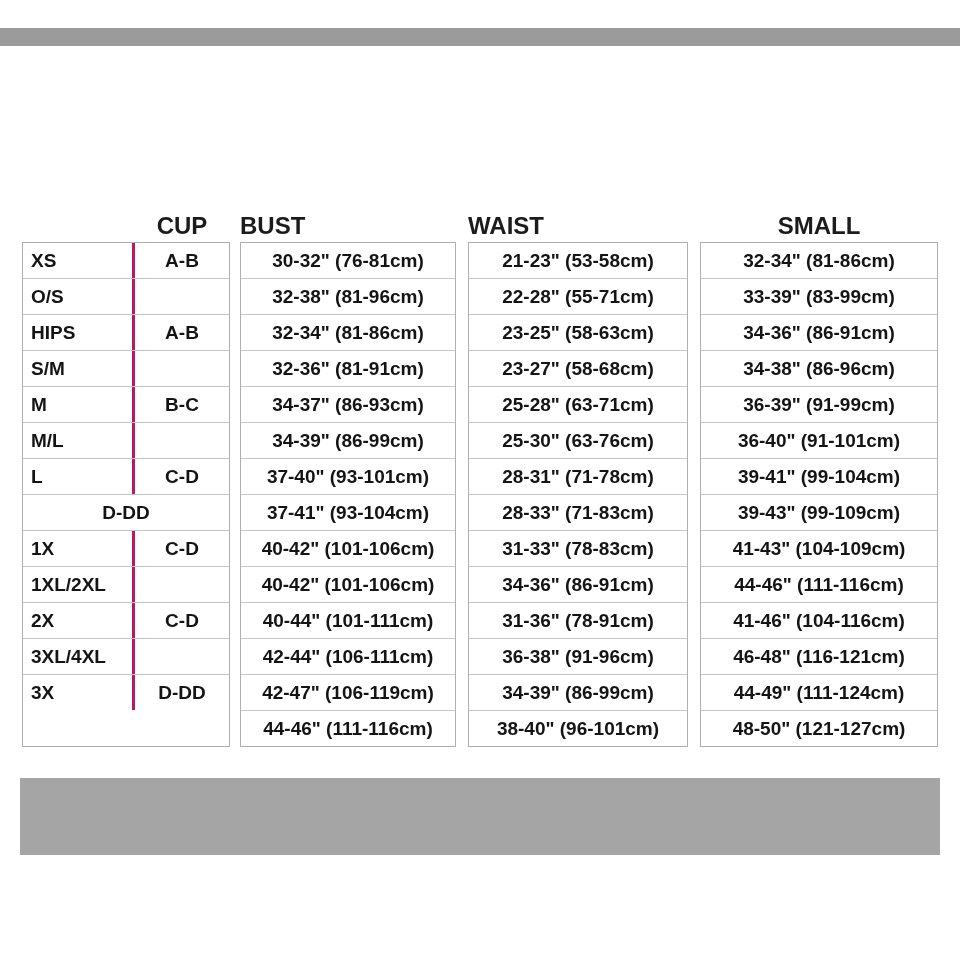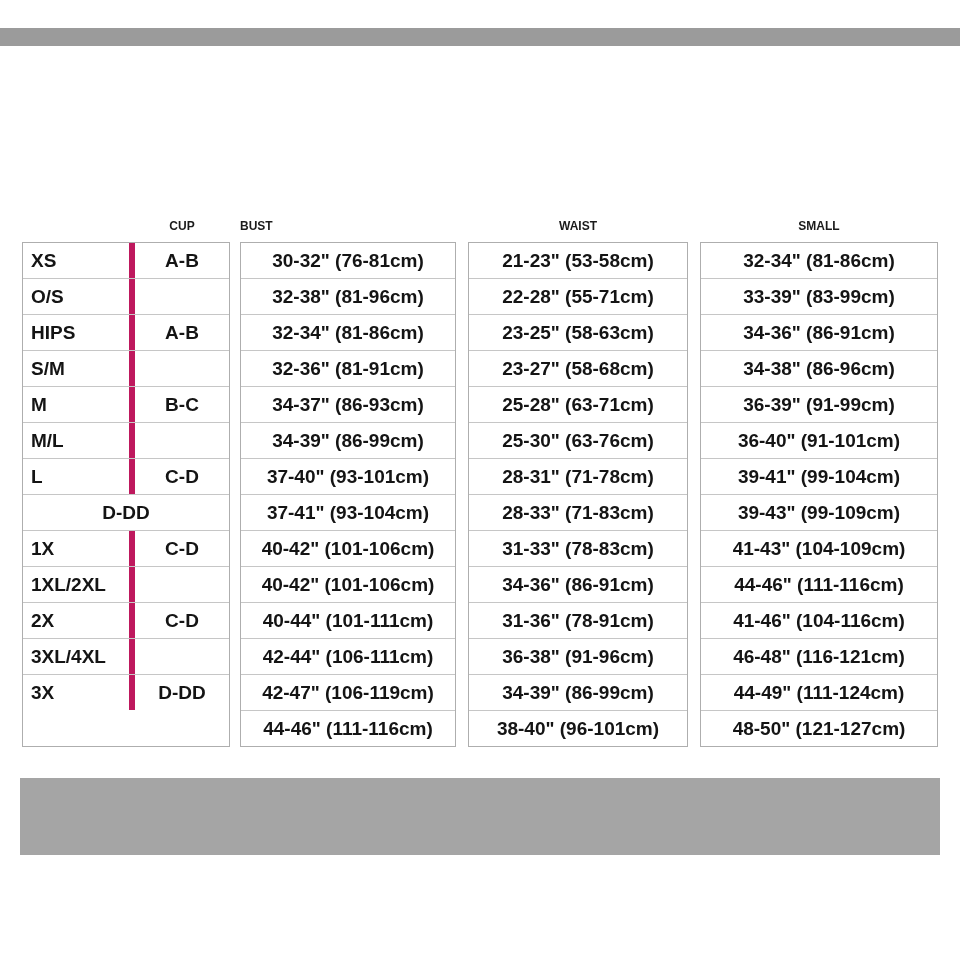--- a/index.html
+++ b/index.html
@@ -37,27 +37,27 @@
     position: absolute;
     left: 22px;
     top: 210px;
     width: 916px;
   }
   .header-row {
     display: flex;
     height: 32px;
     align-items: center;
     font-weight: bold;
-    font-size: 12px;
+    font-size: 24px;
     color: #1b1b1b;
   }
   .h-size   { width: 112px; }
   .h-cup    { width: 96px;  text-align: center; }
   .h-bust   { width: 216px; text-align: left; }
-  .h-waist  { width: 220px; text-align: center; }
+  .h-waist  { width: 220px; }
   .h-hips   { width: 238px; text-align: center; }
   .gap-a { width: 10px; }
   .gap-b { width: 12px; }
   .cols { display: flex; }
   .group {
     border: 1px solid #aeaeae;
     background: #ffffff;
     box-sizing: border-box;
   }
   .group-sizecup { width: 208px; }
@@ -76,21 +76,21 @@
     font-size: 19px;
     color: #141414;
     white-space: nowrap;
     display: flex;
     align-items: center;
     box-sizing: border-box;
   }
   .cell.size {
     width: 112px;
     padding-left: 8px;
-    border-right: 6px solid #be185d;
+    border-right: 3px solid #be185d;
     text-align: center;
   }
   .cell.cup {
     flex: 1;
     justify-content: center;
   }
   .cell.val {
     width: 100%;
     justify-content: center;
   }

